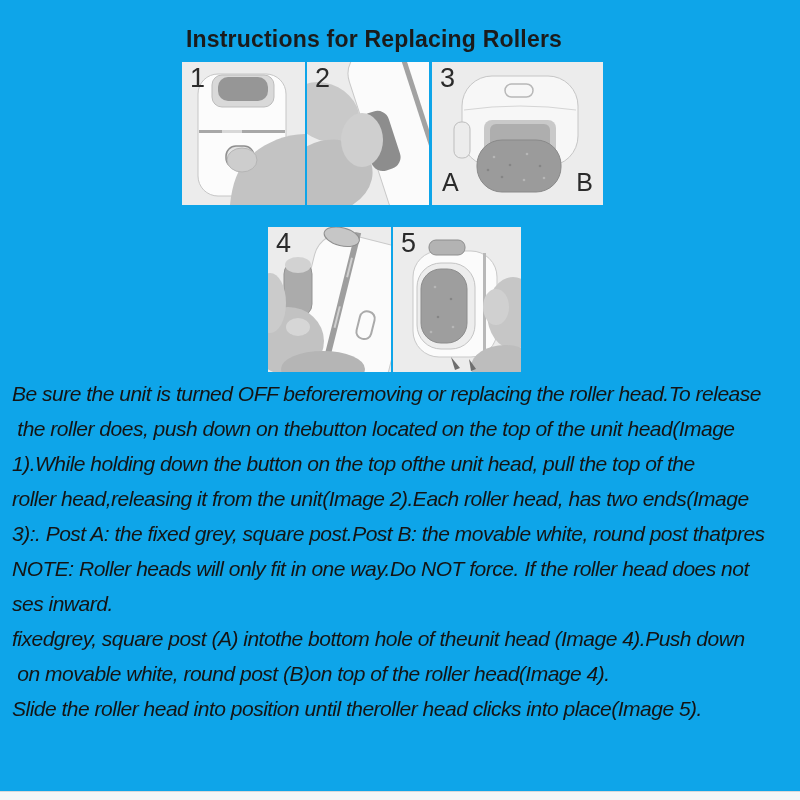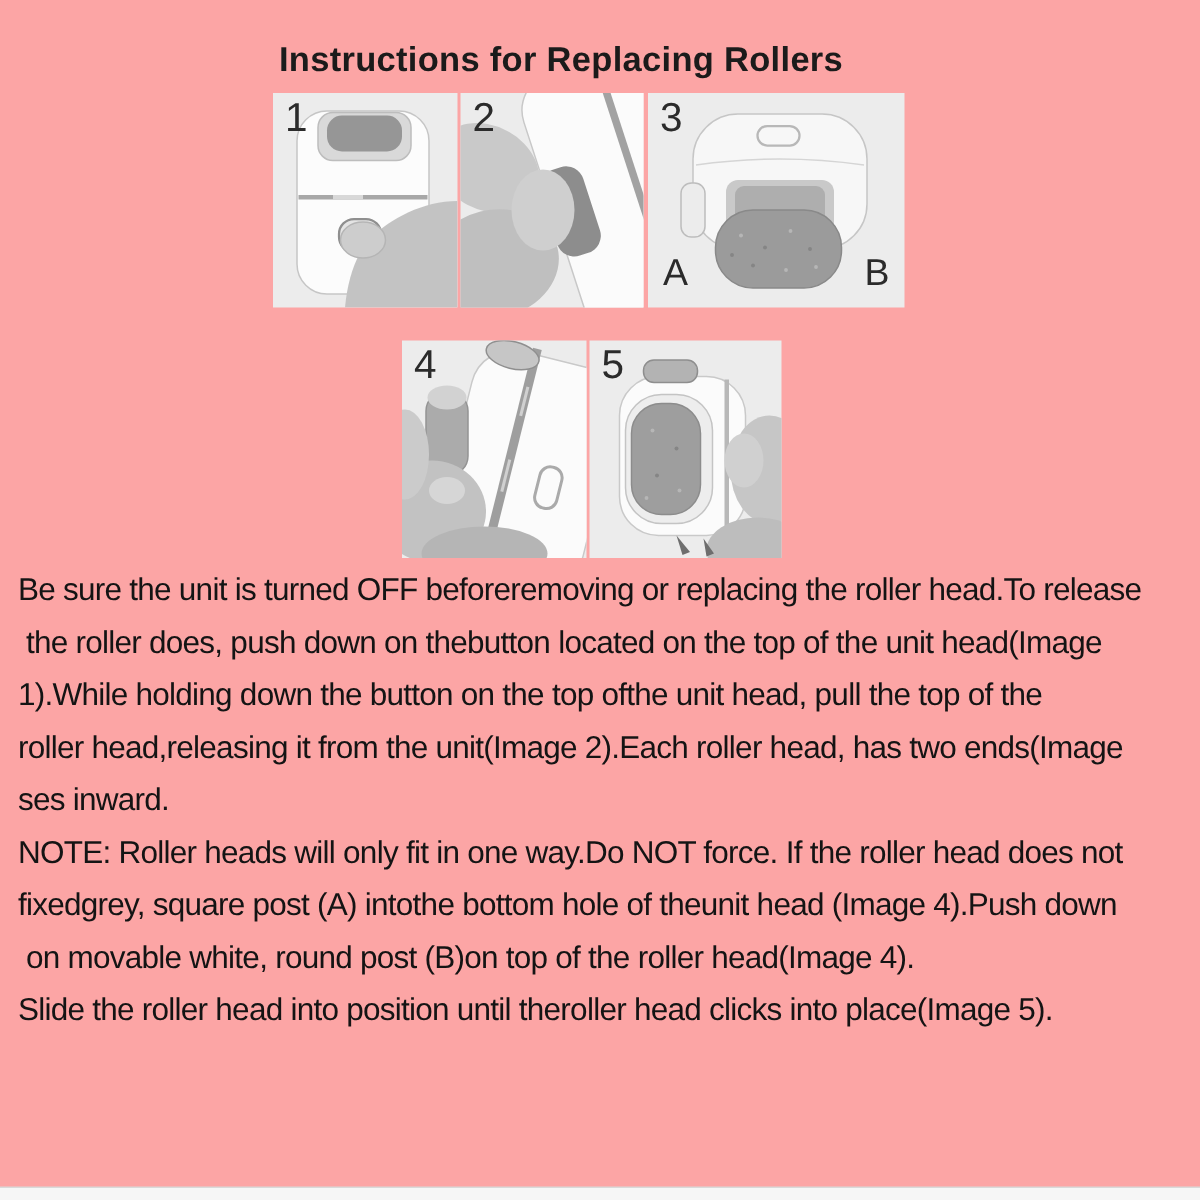--- a/index.html
+++ b/index.html
@@ -1,19 +1,19 @@
 <!DOCTYPE html>
 <html><head>
 <meta charset="utf-8">
 <style>
   html,body{margin:0;padding:0;}
   .page{
     position:relative;
     width:800px;height:800px;
-    background:#fca5a5;
+    background:#0ea5e9;
     overflow:hidden;
     font-family:"Liberation Sans", sans-serif;
   }
   .title{
     position:absolute;
     left:0;top:26px;width:748px;
     margin:0;
     text-align:center;
     font-size:23px;
     font-weight:bold;
@@ -41,21 +41,21 @@
   .post-label.a{left:10px;}
   .post-label.b{right:10px;}
   
   .p1{left:182px;top:62px;width:123px;height:143px;}
   .p2{left:307px;top:62px;width:122px;height:143px;}
   .p3{left:432px;top:62px;width:171px;height:143px;}
   .p4{left:268px;top:227px;width:123px;height:145px;}
   .p5{left:393px;top:227px;width:128px;height:145px;}
   .instructions{
     position:absolute;
-    left:12px;top:376px;width:786px;
+    left:12px;top:376px;width:786px;font-style:italic;
   }
   .line{
     white-space:pre;
     font-size:21px;
     letter-spacing:-.5px;
     line-height:35px;
     color:#141414;
     overflow:hidden;
   }
   .footer-line{
@@ -187,22 +187,23 @@
       </g>
     </svg>
     <span class="fig-num">5</span>
   </div>
 
   <div class="instructions">
     <div class="line">Be sure the unit is turned OFF beforeremoving or replacing the roller head.To release</div>
     <div class="line"> the roller does, push down on thebutton located on the top of the unit head(Image</div>
     <div class="line">1).While holding down the button on the top ofthe unit head, pull the top of the</div>
     <div class="line">roller head,releasing it from the unit(Image 2).Each roller head, has two ends(Image</div>
+    <div class="line">3):. Post A: the fixed grey, square post.Post B: the movable white, round post thatpres</div>
+    <div class="line">NOTE: Roller heads will only fit in one way.Do NOT force. If the roller head does not</div>
     <div class="line">ses inward.</div>
-    <div class="line">NOTE: Roller heads will only fit in one way.Do NOT force. If the roller head does not</div>
     <div class="line">fixedgrey, square post (A) intothe bottom hole of theunit head (Image 4).Push down</div>
     <div class="line"> on movable white, round post (B)on top of the roller head(Image 4).</div>
     <div class="line">Slide the roller head into position until theroller head clicks into place(Image 5).</div>
   </div>
 
   <div class="footer-line"></div>
   <div class="footer-strip"></div>
 
 </div>
 

